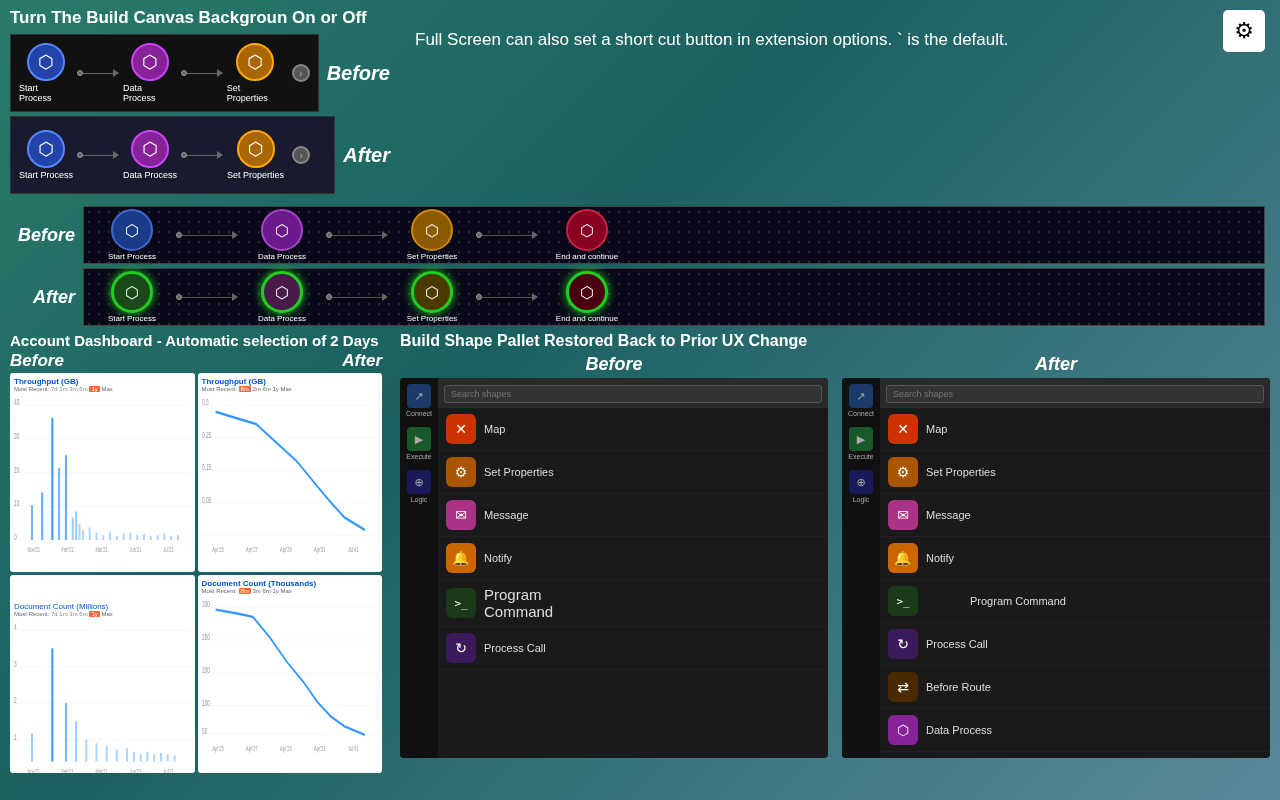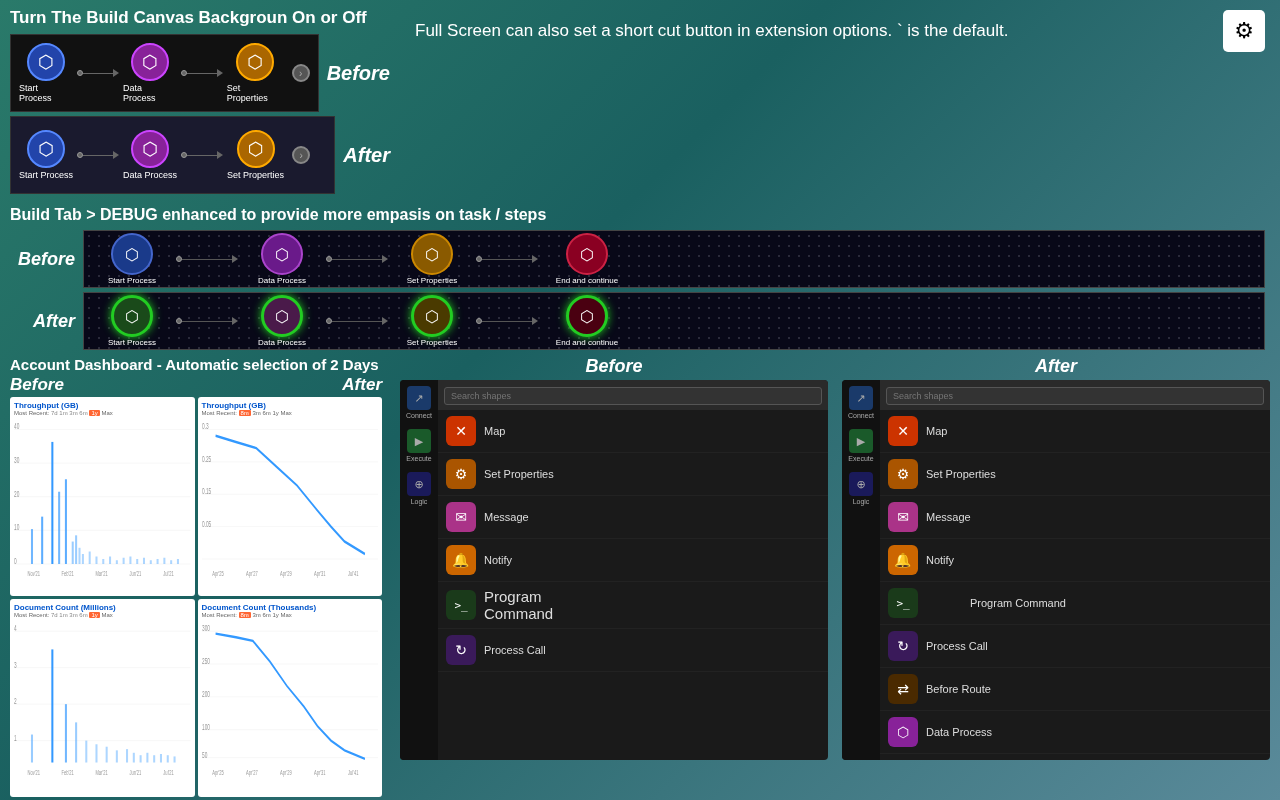--- a/index.html
+++ b/index.html
@@ -134,31 +134,30 @@
               <span style="color:#aaa;font-size:10px;">›</span>
             </div>
           </div>
         </div>
       </div>
       <div style="color:white;font-style:italic;font-size:20px;font-weight:bold;">After</div>
     </div>
   </div>
 
   <div style="flex:1; padding:10px 15px;">
-    <div style="display:flex; align-items:center; gap:0;">
+    <div style="display:flex; align-items:flex-end; gap:0;">
       <div style="color:white; font-size:17px; line-height:1.5; flex:1;">Full Screen can also set a short cut button in extension options. ` is the default.</div>
       <div style="width:42px;height:42px;background:white;border-radius:5px;display:flex;align-items:center;justify-content:center;font-size:22px;cursor:pointer;flex-shrink:0;">
         <span>⚙</span>
       </div>
     </div>
   </div>
 </div>
 
 <div style="padding:4px 15px 6px 10px;">
-  <div style="color:white;font-size:16px;font-weight:bold;margin-bottom:6px;">Build Tab &gt; DEBUG enhanced to provide more empasis on task / steps</div>
 
   <div style="display:flex; align-items:center; gap:8px; margin-bottom:4px;">
     <div style="color:white;font-style:italic;font-weight:bold;font-size:18px;width:65px;text-align:right;">Before</div>
     <div style="flex:1;background:#080818;background-image:radial-gradient(#2a2a3a 1px, transparent 1px);background-size:10px 10px;border:1px solid #444;height:58px;display:flex;align-items:center;padding:0 8px;gap:4px;">
 
       <div class="debug-shape" style="flex-direction:column;align-items:center;display:flex;font-size:8px;color:white;min-width:80px;">
         <div style="width:42px;height:42px;border-radius:50%;background:#1a3a8a;border:2px solid #4466cc;display:flex;align-items:center;justify-content:center;font-size:16px;">⬡</div>
         <span style="margin-top:1px;">Start Process</span>
       </div>
       <div class="debug-conn">
@@ -309,21 +308,21 @@
           <polyline points="20,15 50,20 80,25 110,40 140,55 170,75 190,88 210,100 240,110" fill="none" stroke="#3399ff" stroke-width="2"></polyline>
           <text x="15" y="128" font-size="6" fill="#999">Apr'25</text>
           <text x="65" y="128" font-size="6" fill="#999">Apr'27</text>
           <text x="115" y="128" font-size="6" fill="#999">Apr'29</text>
           <text x="165" y="128" font-size="6" fill="#999">Apr'31</text>
           <text x="215" y="128" font-size="6" fill="#999">Jul'41</text>
         </svg>
       </div>
 
       <div style="background:white;border-radius:3px;padding:4px;overflow:hidden;">
-        <div style="color:#0055cc;font-size:8px;font-weight:bold;">Document Count (Millions)</div>
+        <div style="color:#0055cc;font-size:8px;font-weight:normal;margin-top:23px;">Document Count (Millions)</div>
         <div style="font-size:6px;color:#666;margin-bottom:1px;">Most Recent: <span style="color:#888;">7d 1m 3m 6m</span> <span style="background:#ff6633;color:white;padding:0 2px;border-radius:1px;">1y</span> Max</div>
         <svg width="100%" height="83%" viewBox="0 0 260 130" preserveAspectRatio="none">
           <line x1="0" y1="10" x2="260" y2="10" stroke="#eee" stroke-width="0.5"></line>
           <line x1="0" y1="40" x2="260" y2="40" stroke="#eee" stroke-width="0.5"></line>
           <line x1="0" y1="70" x2="260" y2="70" stroke="#eee" stroke-width="0.5"></line>
           <line x1="0" y1="100" x2="260" y2="100" stroke="#eee" stroke-width="0.5"></line>
           <text x="0" y="10" font-size="7" fill="#999">4</text>
           <text x="0" y="40" font-size="7" fill="#999">3</text>
           <text x="0" y="70" font-size="7" fill="#999">2</text>
           <text x="0" y="100" font-size="7" fill="#999">1</text>
@@ -370,20 +369,21 @@
           <text x="65" y="128" font-size="6" fill="#999">Apr'27</text>
           <text x="115" y="128" font-size="6" fill="#999">Apr'29</text>
           <text x="165" y="128" font-size="6" fill="#999">Apr'31</text>
           <text x="215" y="128" font-size="6" fill="#999">Jul'41</text>
         </svg>
       </div>
     </div>
   </div>
 
   <div style="flex:1; padding:0 10px;">
+    <div style="color:white;font-size:16px;font-weight:bold;margin-bottom:4px;">Build Shape Pallet Restored Back to Prior UX Change</div>
 
     <div style="display:flex; gap:14px;">
 
       <div style="flex:1;">
         <div style="color:white;font-style:italic;font-weight:bold;font-size:18px;margin-bottom:3px;text-align:center;">Before</div>
         <div style="background:#1a1a1a;border-radius:4px;overflow:hidden;display:flex;height:380px;">
 
           <div style="width:38px;background:#111;display:flex;flex-direction:column;align-items:center;padding:6px 0;gap:10px;">
             <div style="display:flex;flex-direction:column;align-items:center;font-size:7px;color:#aaa;gap:2px;cursor:pointer;">
               <div style="width:24px;height:24px;border-radius:4px;background:#1a3a6a;display:flex;align-items:center;justify-content:center;font-size:11px;">↗</div>

